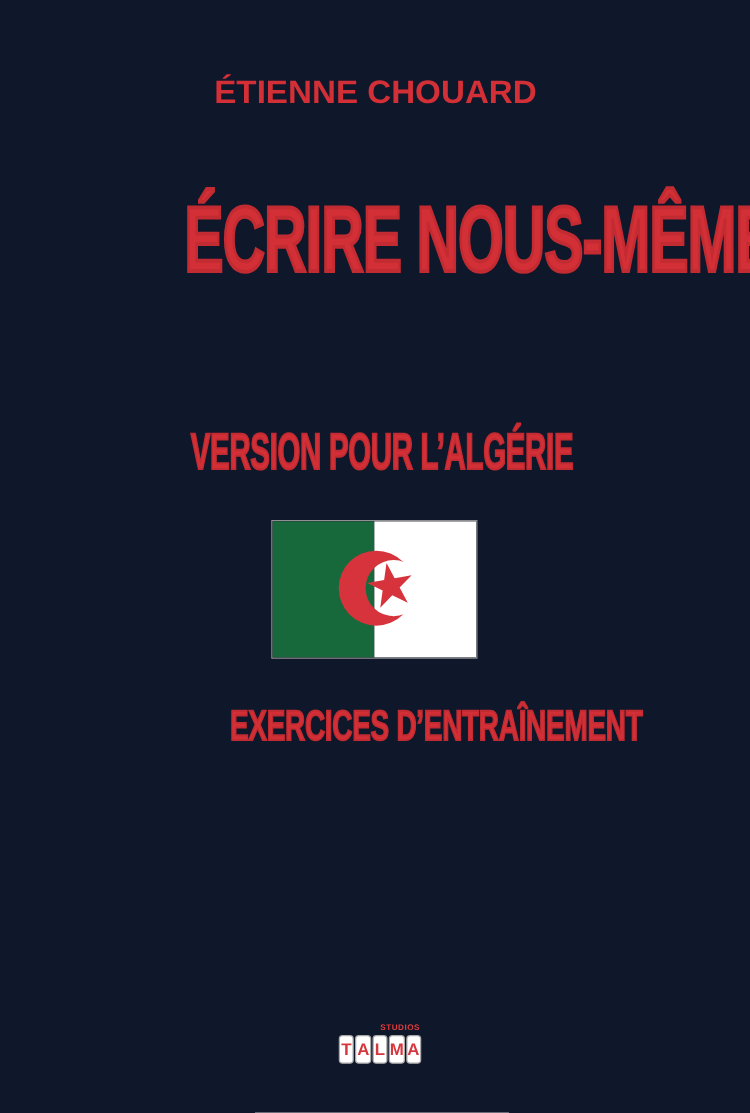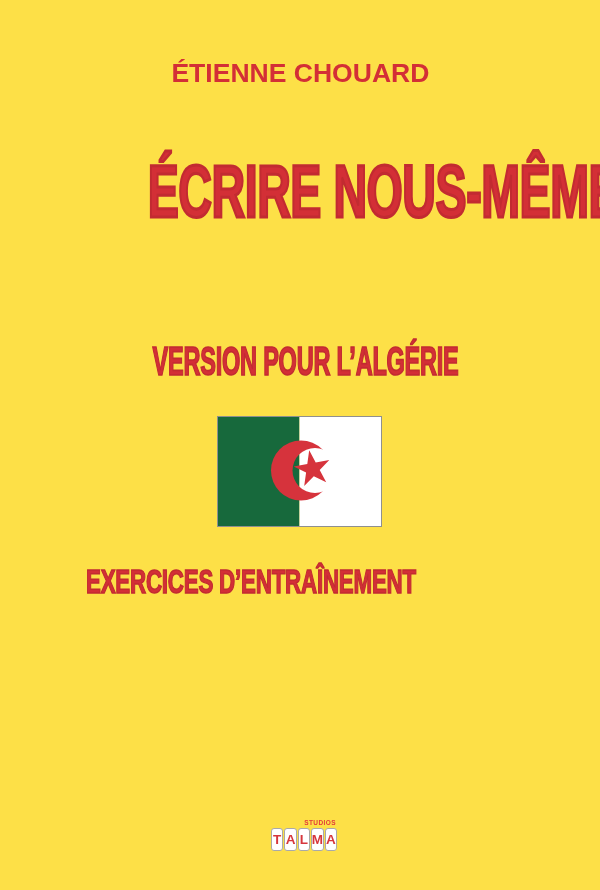--- a/index.html
+++ b/index.html
@@ -5,21 +5,21 @@
   html, body { margin: 0; padding: 0; }
   body {
     width: 600px; height: 890px;
     background: #ffffff;
     font-family: "Liberation Sans", sans-serif;
     overflow: hidden;
   }
   .cover {
     position: relative;
     width: 600px; height: 890px;
-    background: #fde047;
+    background: #0f172a;
   }
   .line-wrap {
     position: absolute;
     left: 0; right: 0;
     text-align: center;
     white-space: nowrap;
   }
   .fitline {
     display: inline-block;
     white-space: nowrap;
@@ -37,21 +37,21 @@
   .cond {
     font-weight: 700;
     color: #d32f36;
     -webkit-text-stroke: 0.042em #c22b31;
     letter-spacing: -0.01em;
   }
   .title-block { position: absolute; top: 154px; left: 0; right: 0; }
   .title-line { text-align: center; font-size: 74px; line-height: 76px; white-space: nowrap; }
   .subtitle-block { top: 340px; font-size: 41px; line-height: 42px; margin-left: 11px; }
   .tagline-block { position: absolute; top: 558px; left: 0; right: 0; }
-  .tagline-line { text-align: left; font-size: 34px; line-height: 46px; white-space: nowrap; }
+  .tagline-line { text-align: right; font-size: 34px; line-height: 46px; white-space: nowrap; }
   
   .flag {
     position: absolute;
     left: 217px; top: 416px;
     width: 165px; height: 111px;
     border: 1px solid #8f8f8f;
     box-sizing: border-box;
   }
   .flag svg { display: block; width: 100%; height: 100%; }
   

